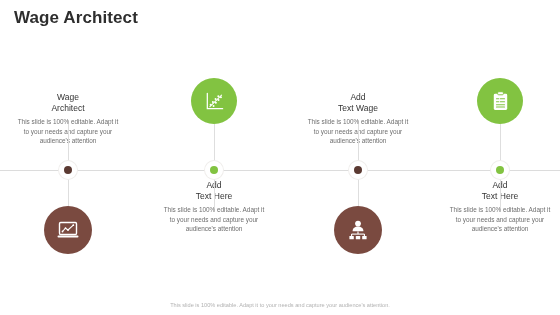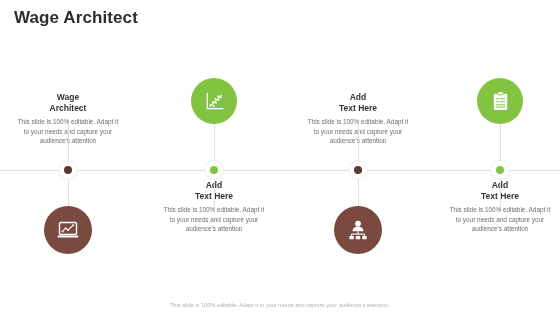--- a/index.html
+++ b/index.html
@@ -105,21 +105,21 @@
     position: absolute;
     width: 118px;
     left: -59px;
     text-align: center;
   }
   .textblock-above { top: 92px; }
   .textblock-below { top: 180px; }
 
   .tb-heading {
     font-size: 8.5px;
-    font-weight: bold;
+    font-weight: normal;
     color: #333333;
     line-height: 11px;
     margin: 0 0 3px 0;
     white-space: pre-line;
   }
   .tb-body {
     font-size: 6.4px;
     color: #6e6e6e;
     line-height: 9.5px;
     margin: 0;
@@ -206,21 +206,21 @@
     <div class="tb-heading">Add
 Text Here</div>
     <div class="tb-body">This slide is 100% editable. Adapt it to your needs and capture your audience's attention</div>
   </div>
 </div>
 
 <div class="stage" id="stage-3" style="left: 358px;">
 
   <div class="textblock textblock-above">
     <div class="tb-heading">Add
-Text Here</div>
+Text Wage</div>
     <div class="tb-body">This slide is 100% editable. Adapt it to your needs and capture your audience's attention</div>
   </div>
 
   <div class="stem stem-up"></div>
 
   <div class="node">
     <div class="node-dot" style="background:#5b3a32"></div>
   </div>
 
   <div class="stem stem-down"></div>

